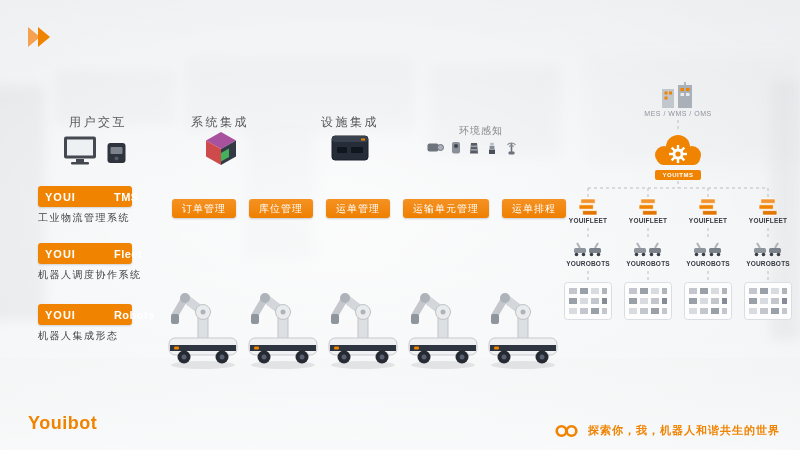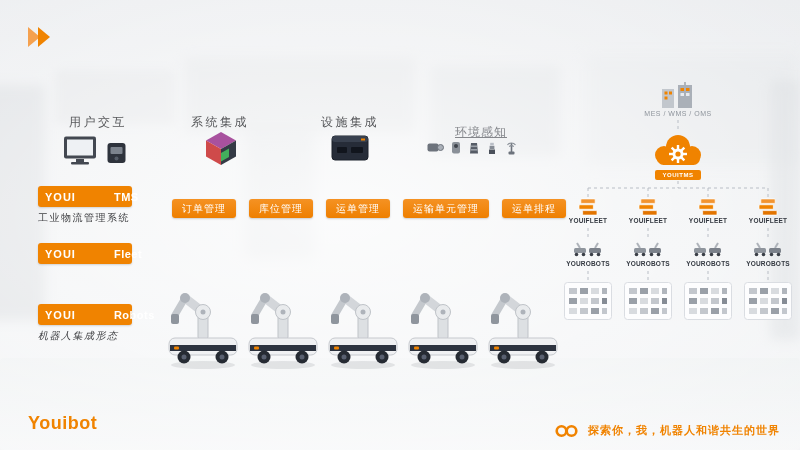--- a/index.html
+++ b/index.html
@@ -5,21 +5,21 @@
   html,body{margin:0;padding:0;background:#9a9da1;}
   .slide{position:relative;width:800px;height:450px;overflow:hidden;
     background:linear-gradient(180deg,#e7e9ec 0%,#edeff1 55%,#f3f4f6 100%);
     font-family:"Liberation Sans","DejaVu Sans",sans-serif;}
   .bgshape{position:absolute;border-radius:4px;}
   .veil{position:absolute;inset:0;
     background:radial-gradient(ellipse at 42% 48%, rgba(255,255,255,.80) 0%, rgba(255,255,255,.48) 55%, rgba(255,255,255,.18) 100%);}
   .chev{position:absolute;left:26px;top:25px;}
   .title{position:absolute;left:64px;top:27px;font-size:15px;font-weight:700;color:#333436;letter-spacing:2.5px;white-space:nowrap;margin:0;}
   .colhead{position:absolute;top:114px;font-size:12px;color:#57585b;letter-spacing:2.5px;text-align:center;white-space:nowrap;}
-  .colhead.small{font-size:12px;letter-spacing:1px;color:#85878c;top:124px;text-decoration:underline;}
+  .colhead.small{font-size:10px;letter-spacing:1px;color:#85878c;top:124px;}
   .iconrow{position:absolute;display:flex;align-items:flex-end;gap:9px;}
   .badge{position:absolute;left:38px;width:94px;height:21px;background:#F08300;border-radius:3px;color:#fff;display:flex;align-items:center;box-shadow:0 1px 2px rgba(0,0,0,.15);}
   .badge .b1{font-size:11px;font-weight:800;padding:0 7px;letter-spacing:1px;text-align:center;}
   .badge .bdiv{width:1px;height:11px;background:rgba(255,255,255,.75);}
   .badge .b2{font-size:11px;font-weight:700;padding:0 7px;letter-spacing:.5px;margin-left:24px;}
   .sub{position:absolute;left:38px;font-size:10px;color:#3e3f42;letter-spacing:1.5px;white-space:nowrap;}
   .btnrow{position:absolute;left:172px;width:394px;display:flex;justify-content:space-between;}
   .pill{height:19px;background:linear-gradient(180deg,#f59223,#ee7f00);color:#fff;font-size:10px;letter-spacing:1px;
     display:flex;align-items:center;padding:0 10px;border-radius:3px;white-space:nowrap;box-shadow:0 1px 2px rgba(0,0,0,.18);}
   .robots{position:absolute;left:165px;top:280px;width:396px;height:90px;display:flex;justify-content:space-between;align-items:flex-end;}
@@ -171,27 +171,28 @@
     <span class="bdiv"></span>
     <span class="b2">TMS</span>
   </div>
   <div class="sub" style="top:211px;">工业物流管理系统</div>
 
   <div class="badge" style="top:243px;">
     <span class="b1">YOUI</span>
     <span class="bdiv"></span>
     <span class="b2">Fleet</span>
   </div>
+  <div class="sub" style="top:268px;">机器人调度协作系统</div>
 
   <div class="badge" style="top:304px;">
     <span class="b1">YOUI</span>
     <span class="bdiv"></span>
     <span class="b2">Robots</span>
   </div>
-  <div class="sub" style="top:329px;font-style:italic;">机器人集成形态</div>
+  <div class="sub" style="top:329px;">机器人集成形态</div>
 
   <div class="btnrow" style="top:199px;">
     <div class="pill">订单管理</div>
     <div class="pill">库位管理</div>
     <div class="pill">运单管理</div>
     <div class="pill">运输单元管理</div>
     <div class="pill">运单排程</div>
   </div>
 
 

